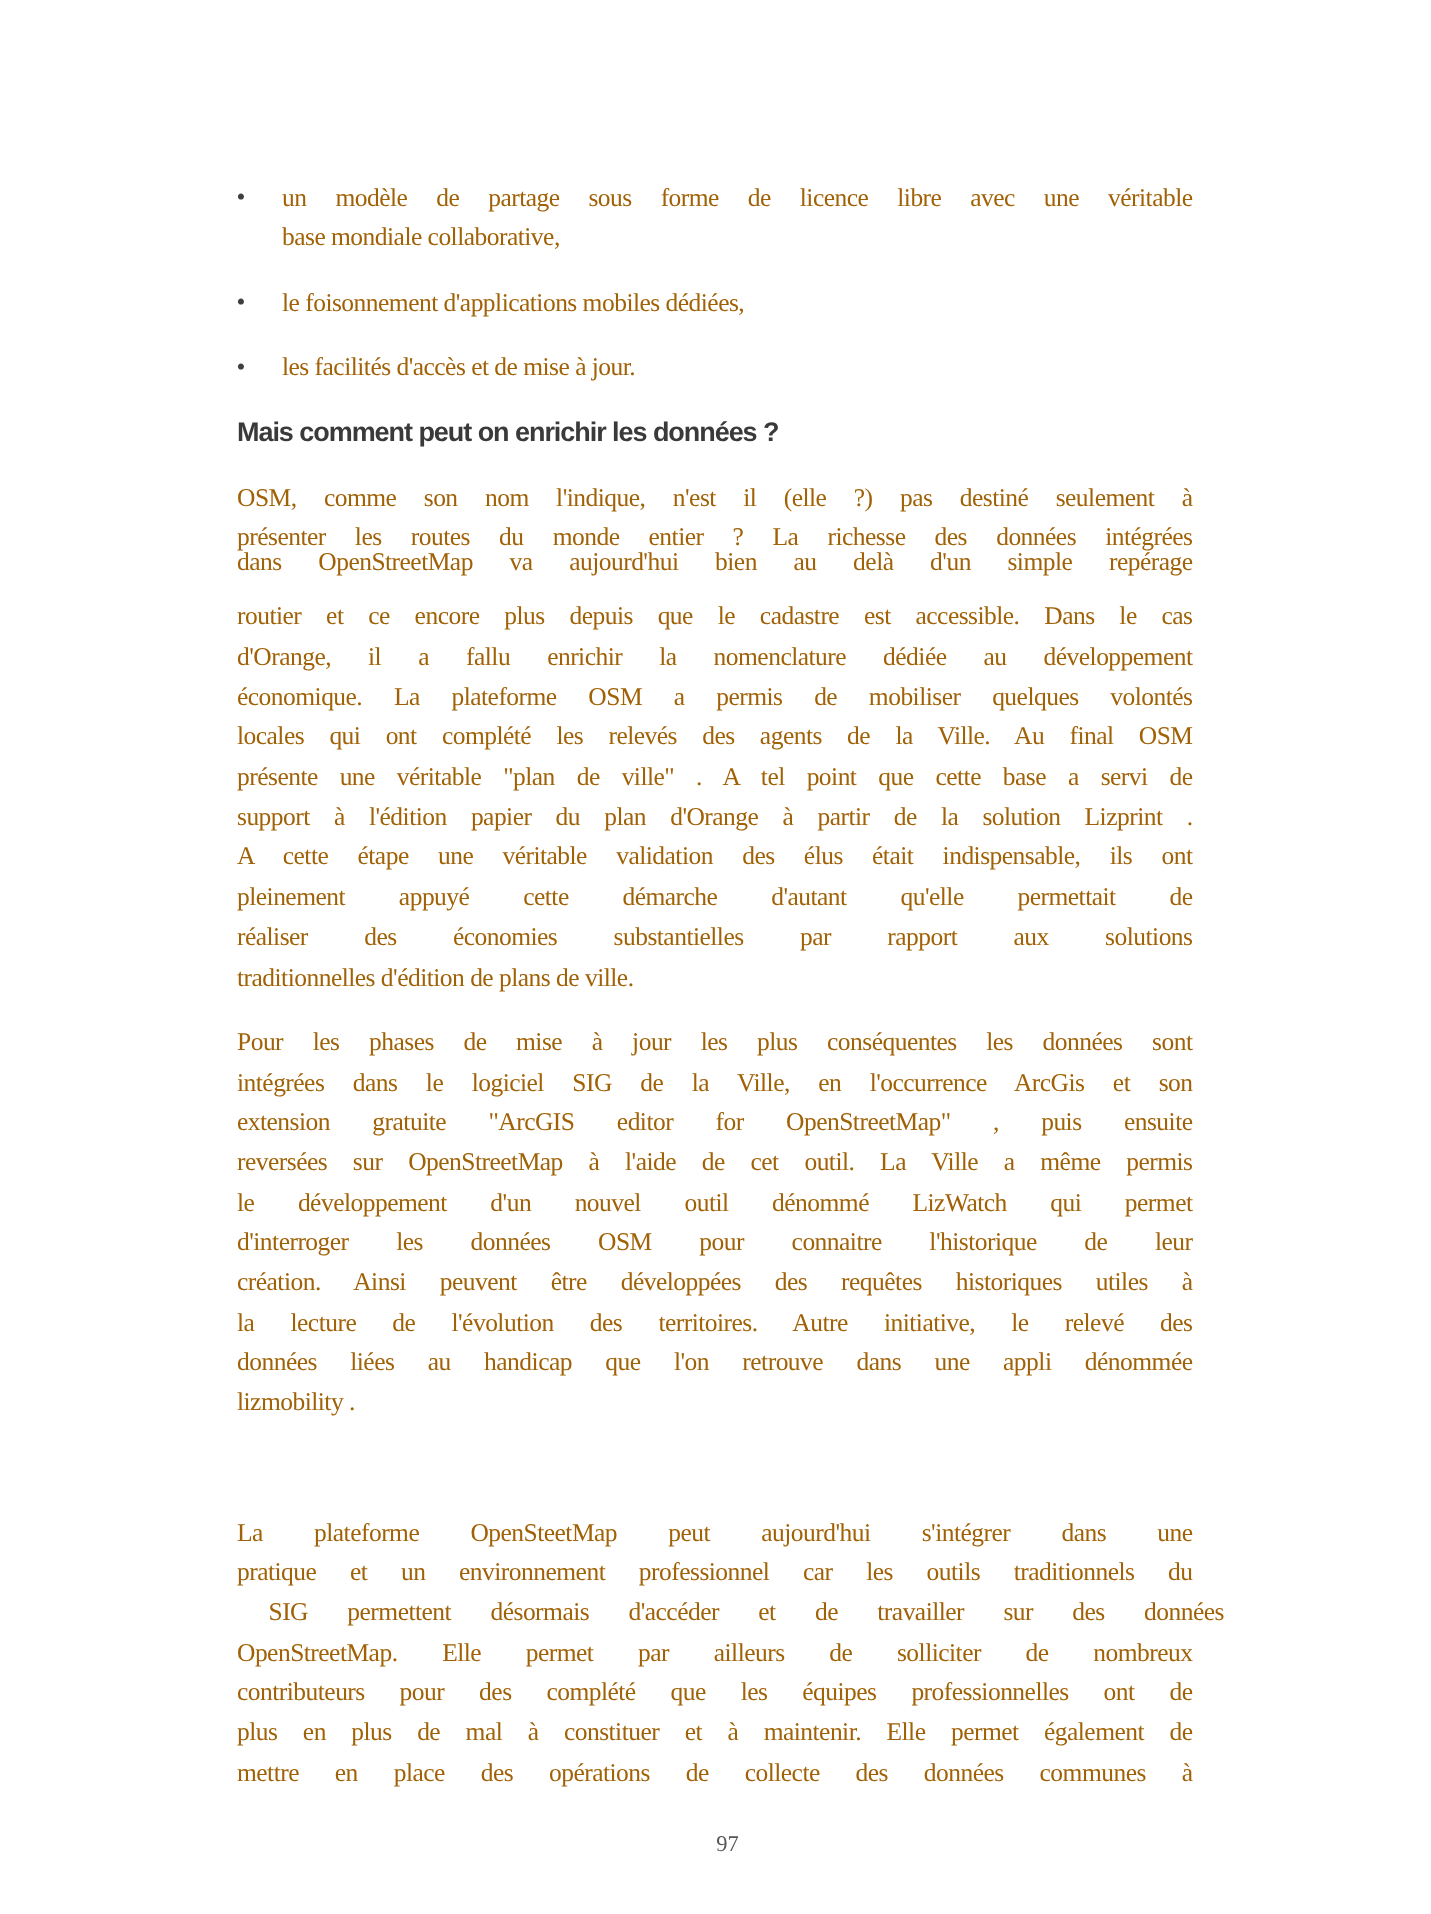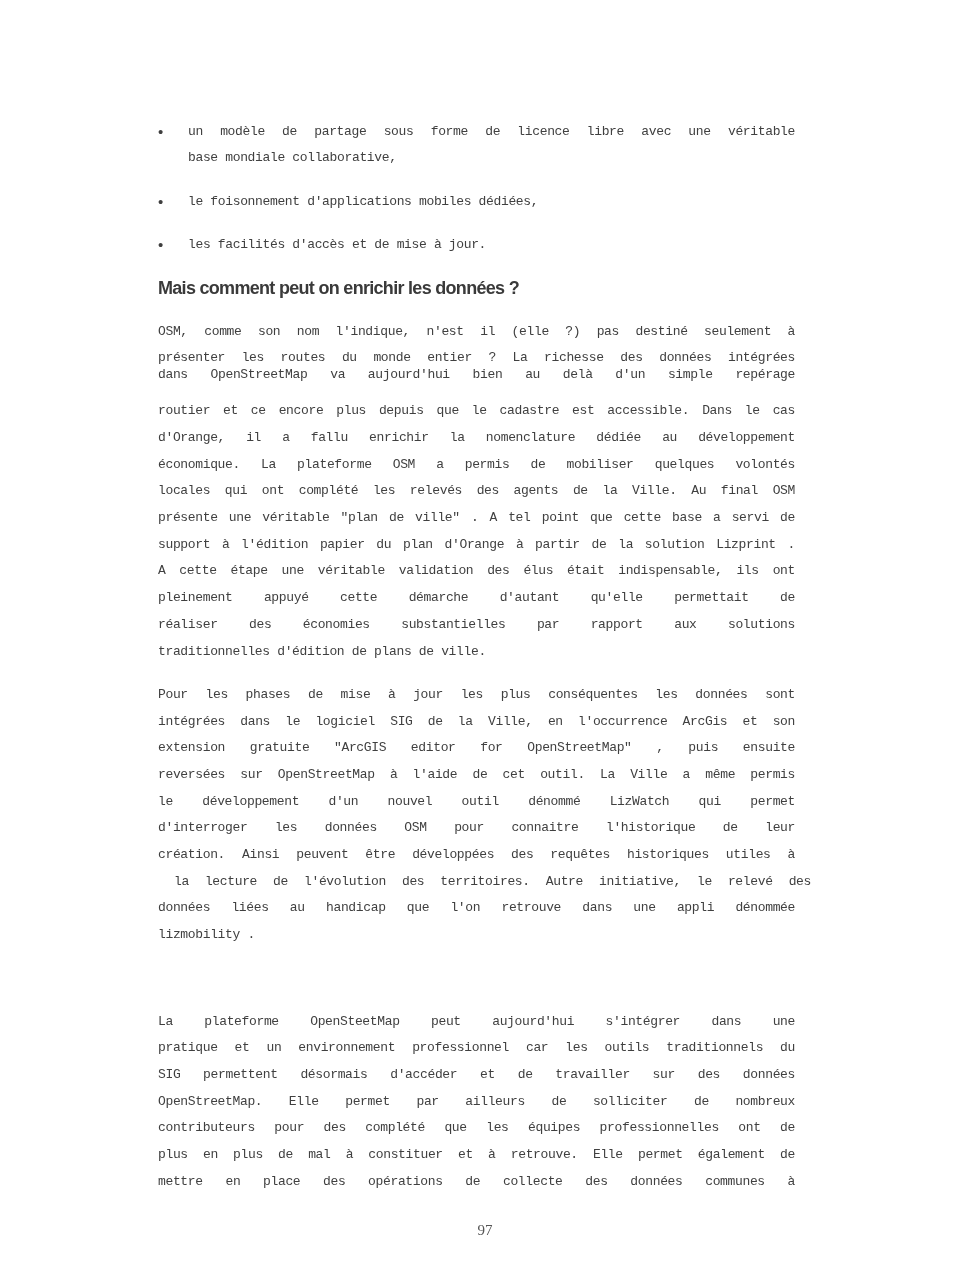--- a/index.html
+++ b/index.html
@@ -2,24 +2,24 @@
 <html><head>
   <meta charset="utf-8">
   <style>
     html, body { margin: 0; padding: 0; background: #ffffff; }
     body { width: 954px; height: 1276px; position: relative; overflow: hidden; }
     .page { position: absolute; left: 0; top: 0; width: 954px; height: 1276px; background: #ffffff; }
     .line {
       position: absolute;
       left: 158px;
       width: 637px;
-      font-family: Liberation Mono, monospace;
-      font-size: 13px;
+      font-family: Liberation Serif, serif;
+      font-size: 17px;
       line-height: 22px;
-      color: #404040;
+      color: #a16207;
       white-space: nowrap;
       text-align: justify;
       text-align-last: justify;
       letter-spacing: -0.35px;
     }
     .line.last { text-align-last: left; }
     .bullet-line { left: 188px; width: 607px; }
     .bullet-dot {
       position: absolute;
       left: 158px;
@@ -85,31 +85,31 @@
   </div>
 
   <div>
     <div class="line" style="top:684px;">Pour les phases de mise à jour les plus conséquentes les données sont</div>
     <div class="line" style="top:711px;">intégrées dans le logiciel SIG de la Ville, en l'occurrence ArcGis et son</div>
     <div class="line" style="top:737px;">extension gratuite "ArcGIS editor for OpenStreetMap" , puis ensuite</div>
     <div class="line" style="top:764px;">reversées sur OpenStreetMap à l'aide de cet outil. La Ville a même permis</div>
     <div class="line" style="top:791px;">le développement d'un nouvel outil dénommé LizWatch qui permet</div>
     <div class="line" style="top:817px;">d'interroger les données OSM pour connaitre l'historique de leur</div>
     <div class="line" style="top:844px;">création. Ainsi peuvent être développées des requêtes historiques utiles à</div>
-    <div class="line" style="top:871px;margin-left:16px;">la lecture de l'évolution des territoires. Autre initiative, le relevé des</div>
+    <div class="line" style="top:871px;">la lecture de l'évolution des territoires. Autre initiative, le relevé des</div>
     <div class="line" style="top:897px;">données liées au handicap que l'on retrouve dans une appli dénommée</div>
     <div class="line last" style="top:924px;">lizmobility .</div>
   </div>
 
 
   <div>
     <div class="line" style="top:1011px;">La plateforme OpenSteetMap peut aujourd'hui s'intégrer dans une</div>
     <div class="line" style="top:1037px;">pratique et un environnement professionnel car les outils traditionnels du</div>
-    <div class="line" style="top:1064px;">SIG permettent désormais d'accéder et de travailler sur des données</div>
+    <div class="line" style="top:1064px;margin-left:21px;">SIG permettent désormais d'accéder et de travailler sur des données</div>
     <div class="line" style="top:1091px;">OpenStreetMap. Elle permet par ailleurs de solliciter de nombreux</div>
     <div class="line" style="top:1117px;">contributeurs pour des complété que les équipes professionnelles ont de</div>
-    <div class="line" style="top:1144px;">plus en plus de mal à constituer et à retrouve. Elle permet également de</div>
+    <div class="line" style="top:1144px;">plus en plus de mal à constituer et à maintenir. Elle permet également de</div>
     <div class="line" style="top:1171px;">mettre en place des opérations de collecte des données communes à</div>
   </div>
 
   <div class="page-number">97</div>
 
 </div>
 
 </body></html>

